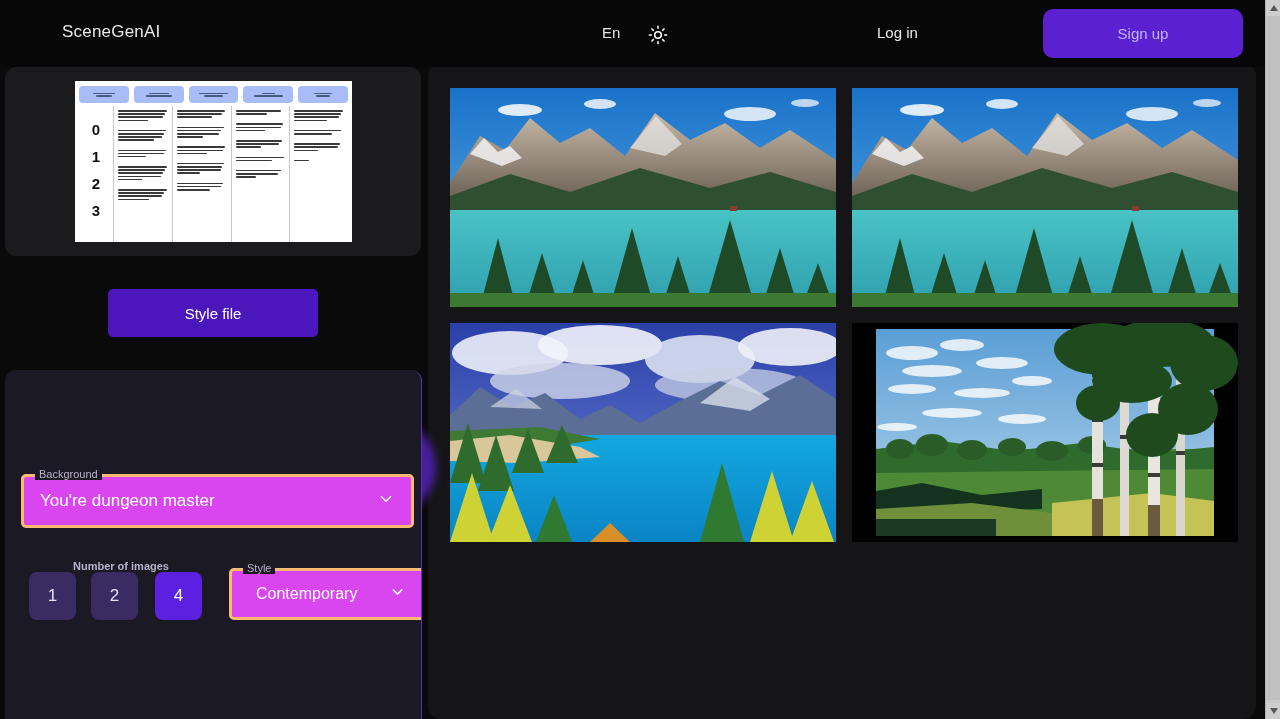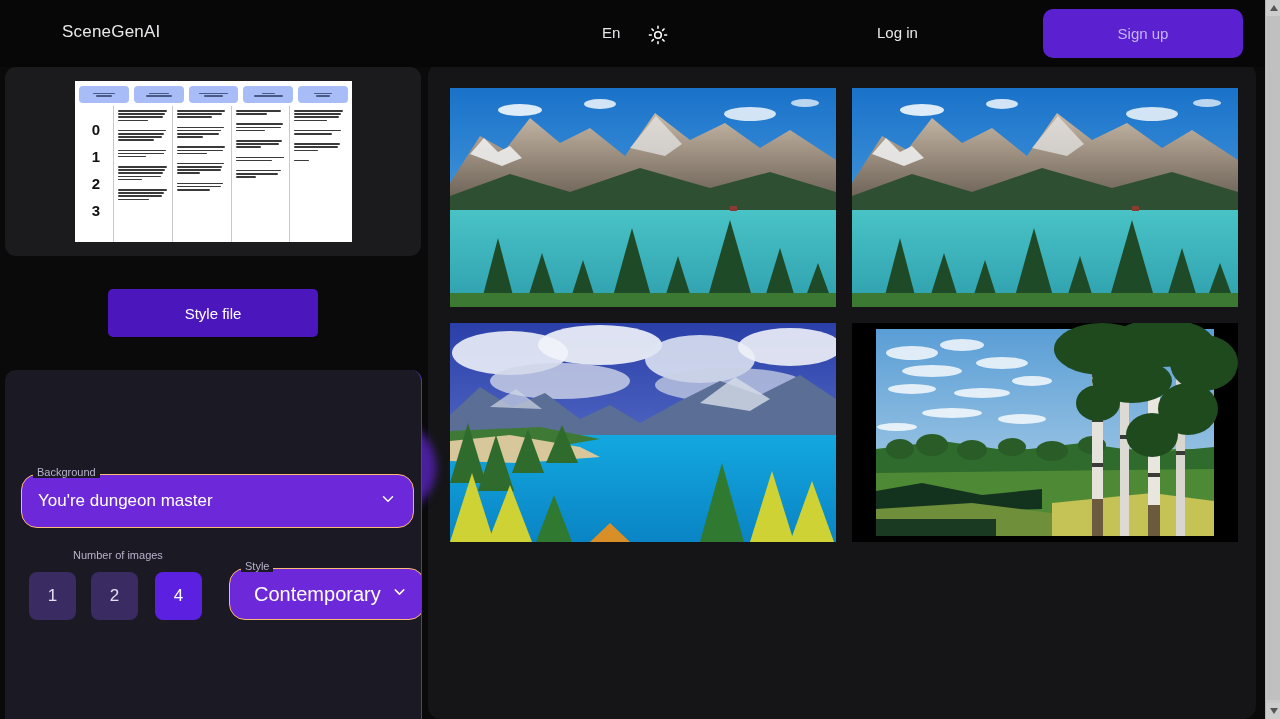--- a/index.html
+++ b/index.html
@@ -144,23 +144,23 @@
     width: 417px; height: 349px;
     background: #1b1923;
     border-radius: 11px 11px 0 0;
     border-right: 1px solid #5a33b8;
     z-index: 3;
     overflow: hidden;
   }
 
   .field {
     position: absolute;
-    border: 1px solid #fdba74;
-    border-radius: 16px;
-    background: #6d28d9;
+    border: 3px solid #fdba74;
+    border-radius: 5px;
+    background: #d946ef;
     display: flex; align-items: center;
     cursor: pointer;
   }
   .field .legend {
     position: absolute; top: -8px; left: 11px;
     font-size: 11px; color: #b9b2cc;
     background: #1b1923;
     padding: 0 4px;
     line-height: 1;
   }
@@ -174,43 +174,43 @@
     pointer-events: none;
   }
 
   #background-field {
     left: 16px; top: 104px;
     width: 393px; height: 54px;
   }
   #background-field .value { font-size: 17px; }
 
   .num-label {
-    position: absolute; left: 68px; top: 179px;
-    font-size: 11px; color: #b9b2cc;
+    position: absolute; left: 68px; top: 190px;
+    font-size: 11px; color: #b9b2cc; font-weight: bold;
   }
   .num-btn {
     position: absolute; top: 202px;
     width: 47px; height: 48px;
     border: none; border-radius: 8px;
     background: #3a2b63;
     color: #e4dff2; font-size: 17px;
     font-family: "Liberation Sans", sans-serif;
     cursor: pointer;
   }
   .num-btn.active { background: #5b20e0; color: #ffffff; }
   #num-1 { left: 24px; }
   #num-2 { left: 86px; }
   #num-4 { left: 150px; }
 
   #style-field {
     left: 224px; top: 500px;
     width: 196px; height: 52px;
   }
   #style-field { top: 198px; }
-  #style-field .value { font-size: 20px; padding-left: 24px; }
+  #style-field .value { font-size: 16px; padding-left: 24px; }
 
   .generate {
     position: absolute; left: 145px; top: 288px;
     width: 137px; height: 50px;
     background: #4a16bd;
     border: none; border-radius: 6px;
     color: #ffffff; font-size: 16px;
     font-family: "Liberation Sans", sans-serif;
     cursor: pointer;
     z-index: 5;

